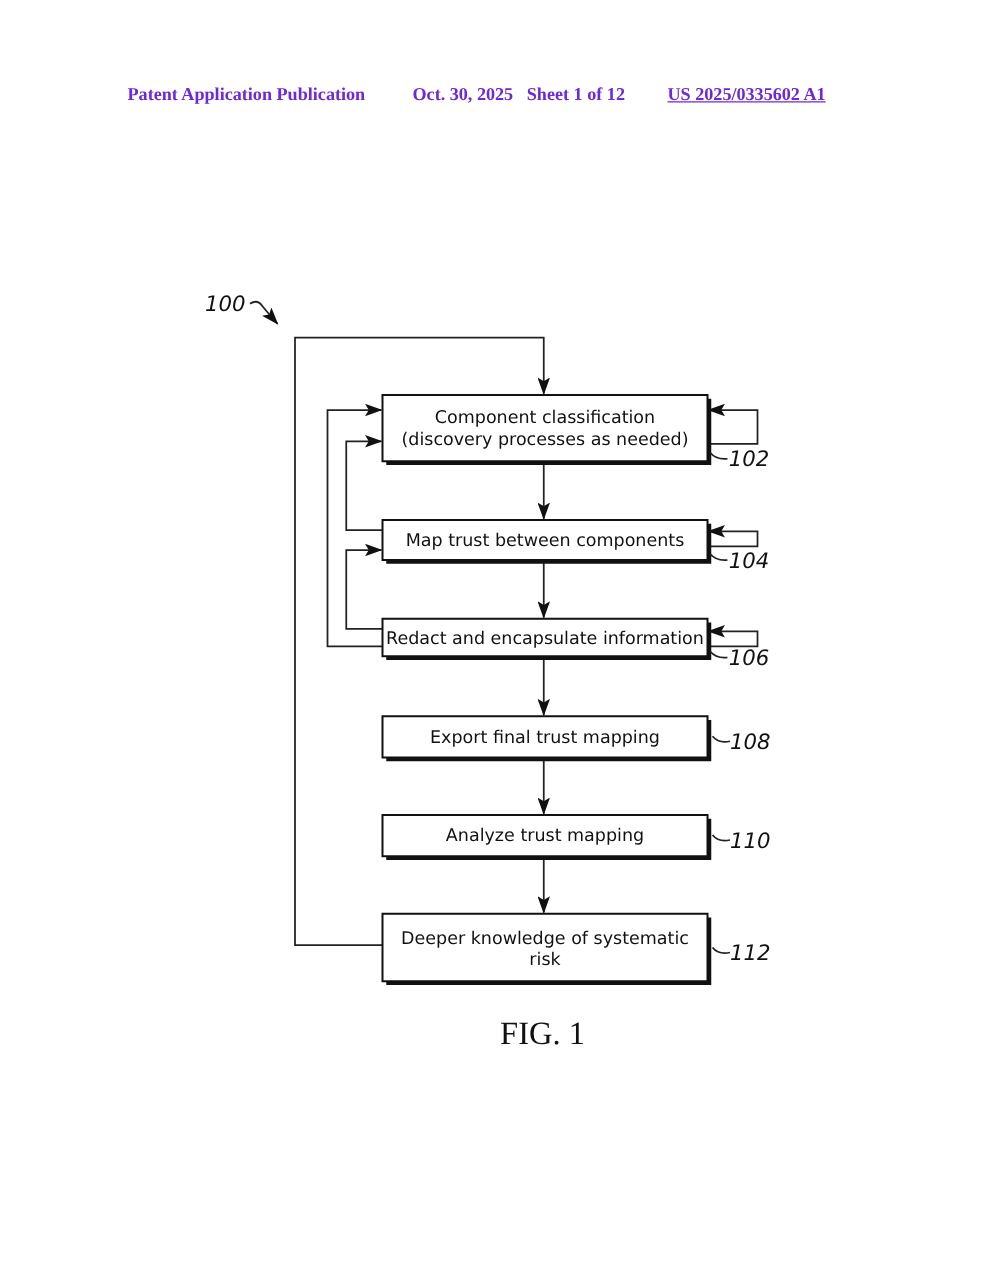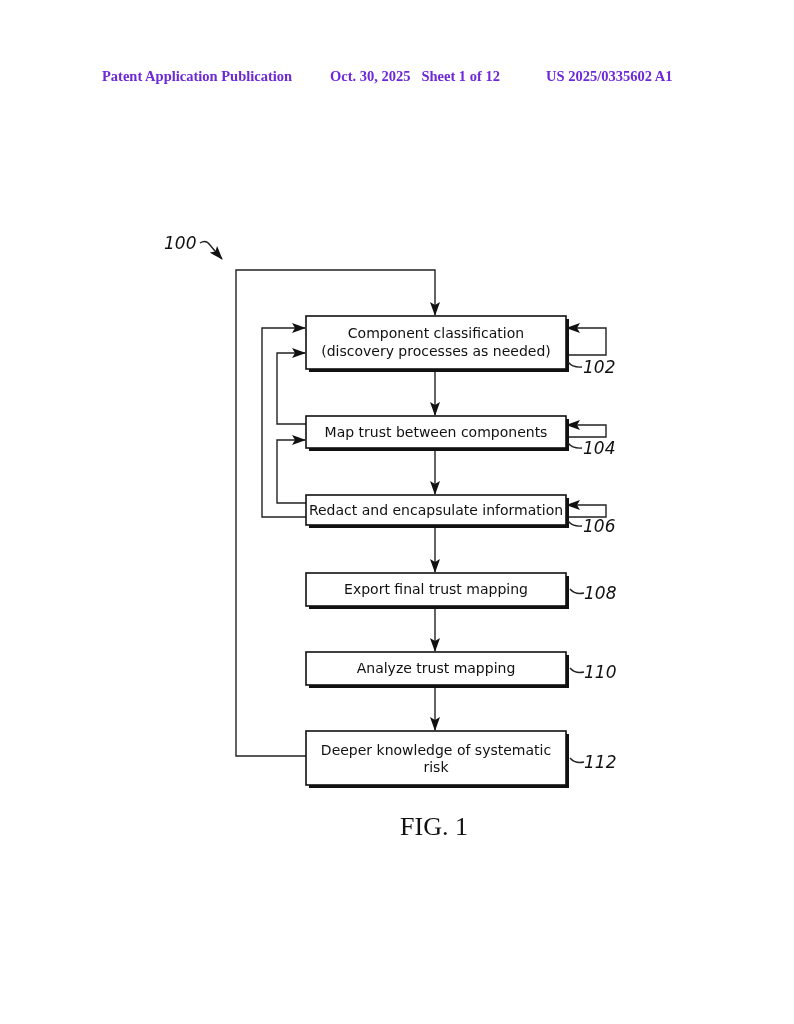--- a/index.html
+++ b/index.html
@@ -1,20 +1,20 @@
 <!DOCTYPE html>
 <html><head>
 <meta charset="utf-8">
 <style>
   html, body { margin: 0; padding: 0; background: #ffffff; }
   body { width: 794px; height: 1024px; position: relative; overflow: hidden; }
   .hdr { position: absolute; top: 68px; font-family: "Liberation Serif", serif; font-weight: bold; font-size: 14.5px; color: #6d28d9; white-space: nowrap; }
   #h-left { left: 102px; }
   #h-mid { left: 330px; }
-  #h-right { left: 546px; }
+  #h-right { left: 534px; text-decoration: underline; }
   svg { position: absolute; left: 0; top: 0; }
   .box { fill: #fff; stroke: #111; stroke-width: 1.6; }
   .shadow { fill: #111; }
   .line { fill: none; stroke: #222; stroke-width: 1.4; }
   .lbl { font-family: "DejaVu Sans", sans-serif; font-size: 14px; fill: #111; text-anchor: middle; }
   .ref { font-family: "DejaVu Sans", sans-serif; font-style: italic; font-size: 17px; fill: #111; }
   .fig { position: absolute; left: 0; width: 868px; top: 812px; text-align: center; font-family: "Liberation Serif", serif; font-size: 26px; color: #111; }
 </style>
 </head>
 <body>

